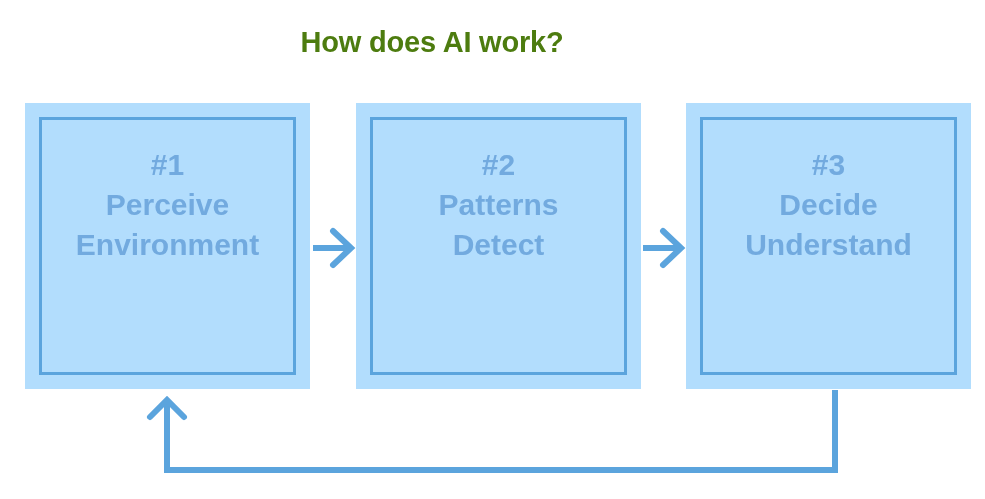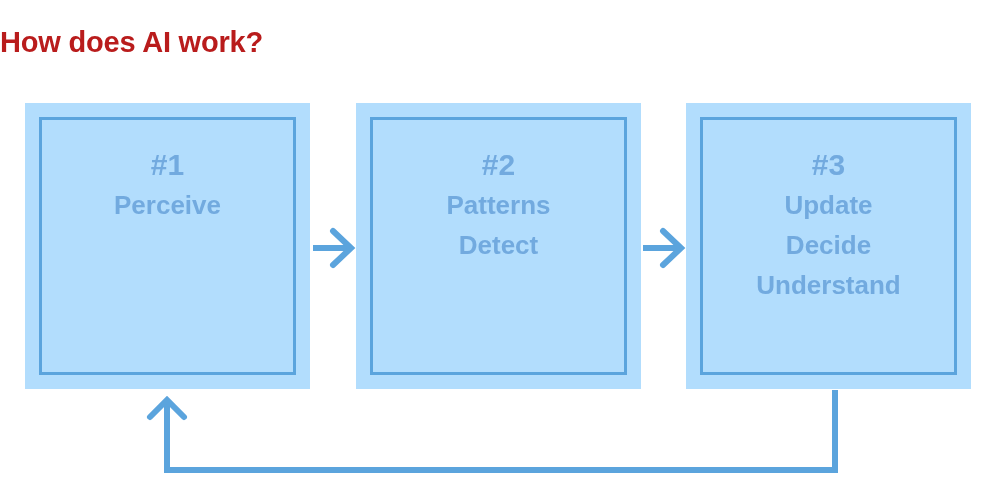--- a/index.html
+++ b/index.html
@@ -13,24 +13,24 @@
     position: relative;
     overflow: hidden;
     font-family: "Liberation Sans", sans-serif;
   }
 
   #diagram-title {
     position: absolute;
     left: 0;
     top: 26px;
     width: 864px;
-    text-align: left;
+    text-align: center;
     font-size: 29px;
     font-weight: bold;
-    color: #b91c1c;
+    color: #4d7c0f;
     letter-spacing: -0.2px;
   }
 
   .stage-box {
     position: absolute;
     top: 103px;
     width: 285px;
     height: 286px;
     background: #b2ddfd;
     box-sizing: border-box;
@@ -56,21 +56,21 @@
     padding-top: 42px;
     box-sizing: border-box;
   }
   .stage-num {
     font-size: 30px;
     font-weight: bold;
     color: #72aadf;
     line-height: 40px;
   }
   .stage-line {
-    font-size: 26px;
+    font-size: 30px;
     font-weight: bold;
     color: #72aadf;
     line-height: 40px;
     white-space: nowrap;
   }
 
   #box-1 { left: 25px; }
   #box-2 { left: 356px; }
   #box-3 { left: 686px; }
 
@@ -94,20 +94,21 @@
 </head>
 <body>
 
 <div id="diagram-title">How does AI work?</div>
 
 <div class="stage-box" id="box-1">
   <div class="inner-frame"></div>
   <div class="stage-text">
     <div class="stage-num">#1</div>
     <div class="stage-line">Perceive</div>
+    <div class="stage-line">Environment</div>
   </div>
 </div>
 
 <div class="flow-arrow" id="arrow-1-2">
   <svg width="46" height="52" viewBox="0 0 46 52">
     <line x1="2" y1="26" x2="36" y2="26" stroke="#5ba4dd" stroke-width="6" stroke-linecap="butt"></line>
     <polyline points="22,9 40,26 22,43" fill="none" stroke="#5ba4dd" stroke-width="6" stroke-linecap="round" stroke-linejoin="miter"></polyline>
   </svg>
 </div>
 
@@ -124,21 +125,20 @@
   <svg width="46" height="52" viewBox="0 0 46 52">
     <line x1="2" y1="26" x2="36" y2="26" stroke="#5ba4dd" stroke-width="6" stroke-linecap="butt"></line>
     <polyline points="22,9 40,26 22,43" fill="none" stroke="#5ba4dd" stroke-width="6" stroke-linecap="round" stroke-linejoin="miter"></polyline>
   </svg>
 </div>
 
 <div class="stage-box" id="box-3">
   <div class="inner-frame"></div>
   <div class="stage-text">
     <div class="stage-num">#3</div>
-    <div class="stage-line">Update</div>
     <div class="stage-line">Decide</div>
     <div class="stage-line">Understand</div>
   </div>
 </div>
 
 <div id="feedback-arrow">
   <svg width="730" height="100" viewBox="0 0 730 100">
     <polyline points="705,2 705,82 37,82 37,16" fill="none" stroke="#5ba4dd" stroke-width="6" stroke-linecap="butt" stroke-linejoin="miter"></polyline>
     <polyline points="20,29 37,12 54,29" fill="none" stroke="#5ba4dd" stroke-width="6" stroke-linecap="round" stroke-linejoin="miter"></polyline>
   </svg>

